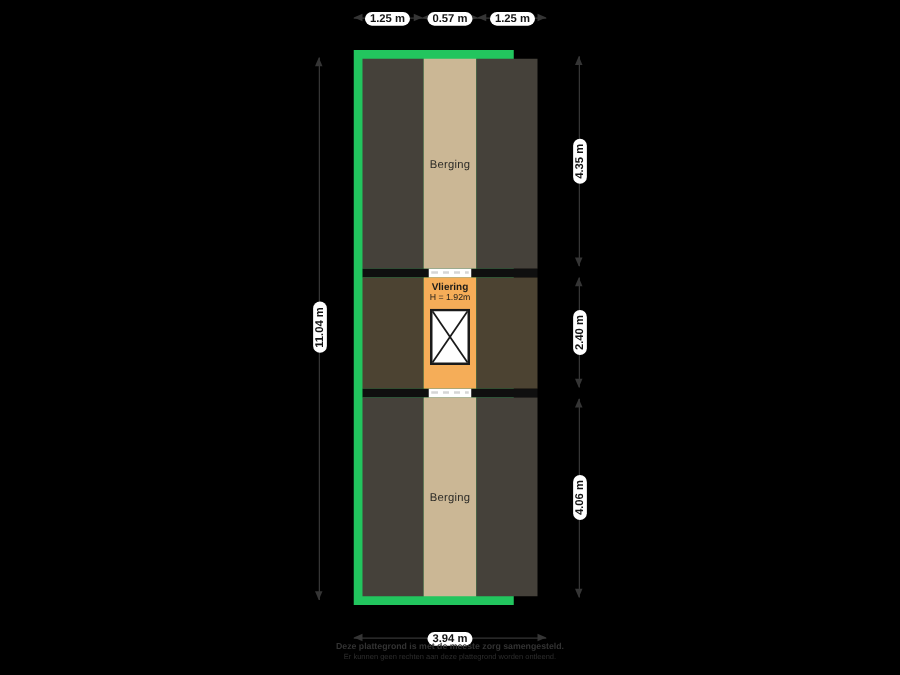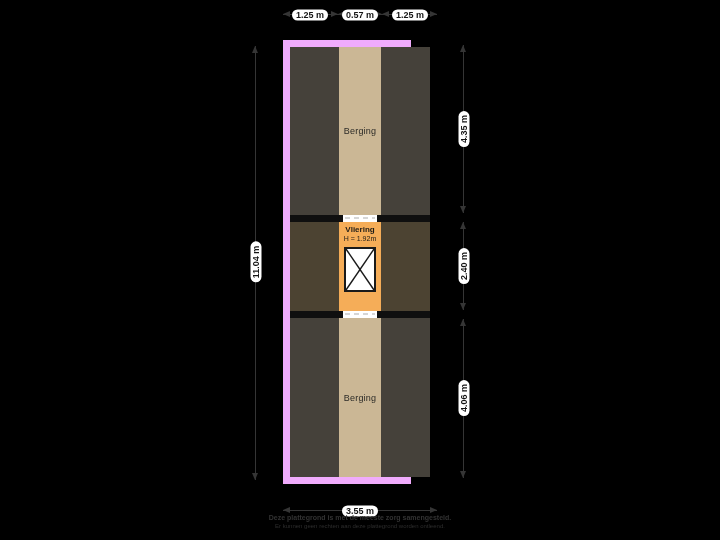--- a/index.html
+++ b/index.html
@@ -1,20 +1,20 @@
 <!DOCTYPE html>
 <html><head>
 <meta charset="utf-8">
 <style>
   html,body{margin:0;padding:0;background:#000;}
   .canvas{position:relative;width:720px;height:540px;background:#000000;overflow:hidden;
           font-family:"Liberation Sans",sans-serif;}
 
   
-  .plan{position:absolute;left:283px;top:40px;width:128px;height:444px;background:#f0abfc;}
+  .plan{position:absolute;left:283px;top:40px;width:128px;height:444px;background:#22c55e;}
   .interior{position:absolute;left:7px;top:7px;width:140px;height:430px;}
   .room{position:absolute;left:0;width:140px;}
   .side{position:absolute;top:0;bottom:0;width:49px;}
   .side.l{left:0}.side.r{right:0}
   .strip{position:absolute;top:0;bottom:0;left:49px;width:42px;}
   .berging .side{background:#45413a;}
   .berging .strip{background:#cbb795;}
   .vliering .side{background:#4c4332;}
   .vliering .strip{background:#f5ad58;}
   .room-top{top:0;height:168px;}
@@ -125,21 +125,21 @@
     <div class="ar ar-r" style="left:147px;top:0"></div>
     <div class="dim-pill" style="left:27px;top:4px">1.25 m</div>
     <div class="dim-pill" style="left:77px;top:4px">0.57 m</div>
     <div class="dim-pill" style="left:127px;top:4px">1.25 m</div>
   </div>
 
   <div class="dim dim-bottom">
     <div class="hline"></div>
     <div class="ar ar-l" style="left:0;top:0"></div>
     <div class="ar ar-r" style="left:147px;top:0"></div>
-    <div class="dim-pill" style="left:77px;top:4px">3.55 m</div>
+    <div class="dim-pill" style="left:77px;top:4px">3.94 m</div>
   </div>
 
   <div class="dim dim-left">
     <div class="vline"></div>
     <div class="ar ar-u" style="top:0;left:0"></div>
     <div class="ar ar-d" style="top:427px;left:0"></div>
     <div class="dim-pill vert" style="left:4px;top:216px">11.04 m</div>
   </div>
 
   <div class="dim dim-right">

